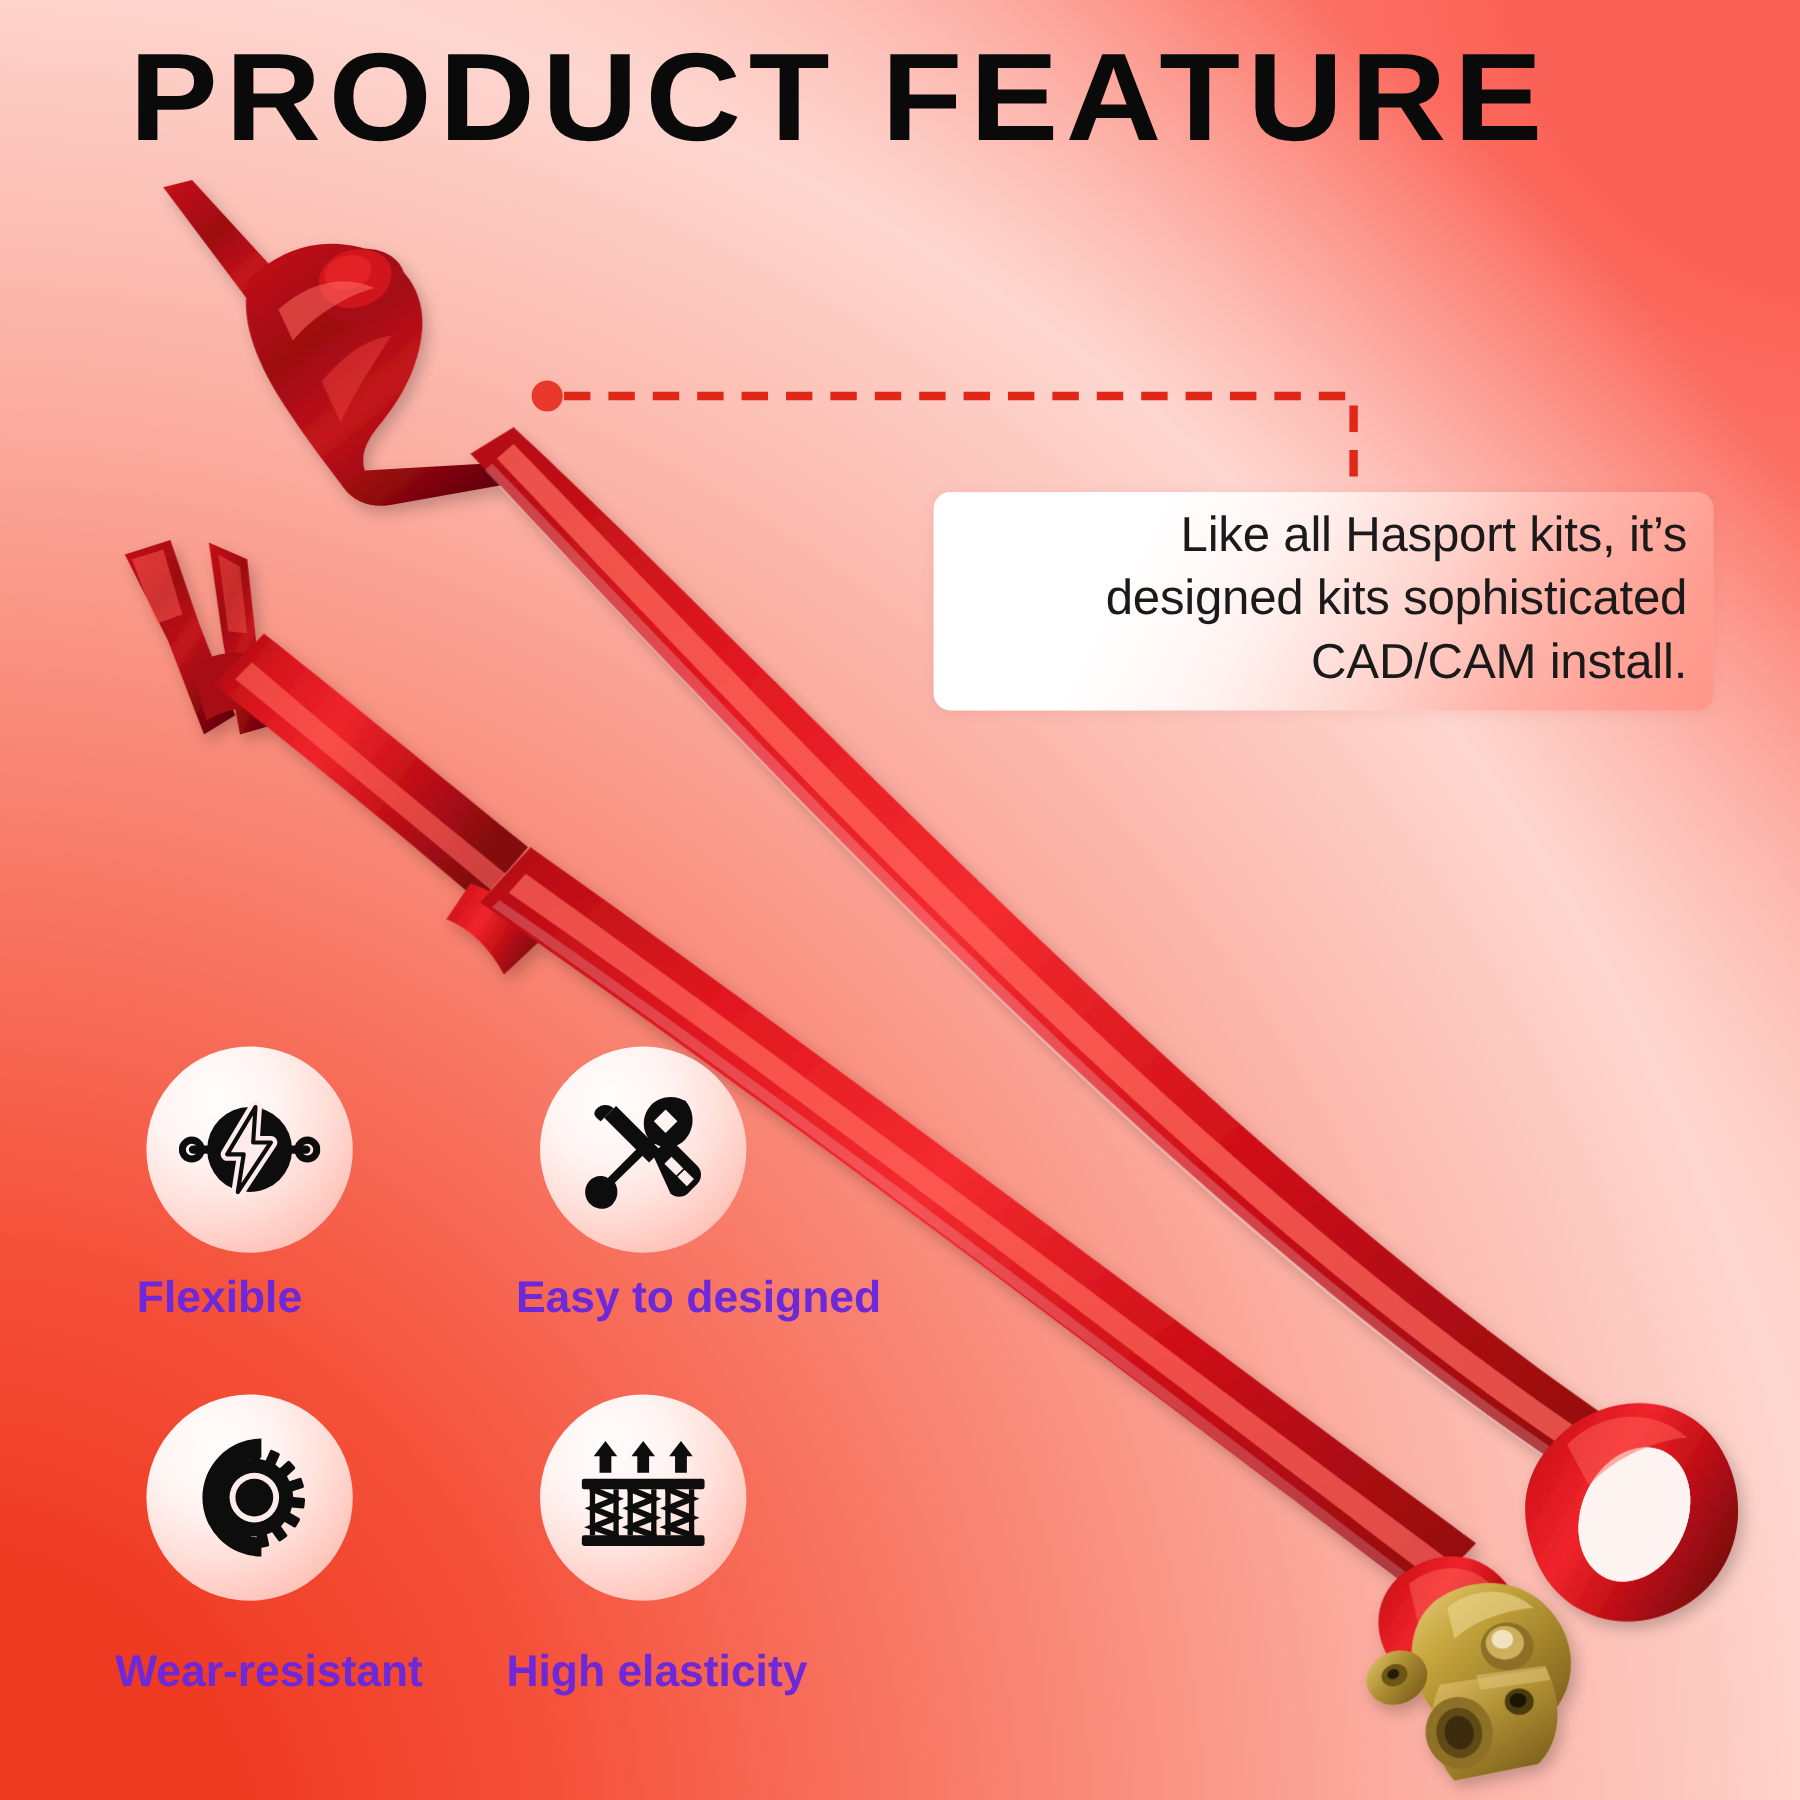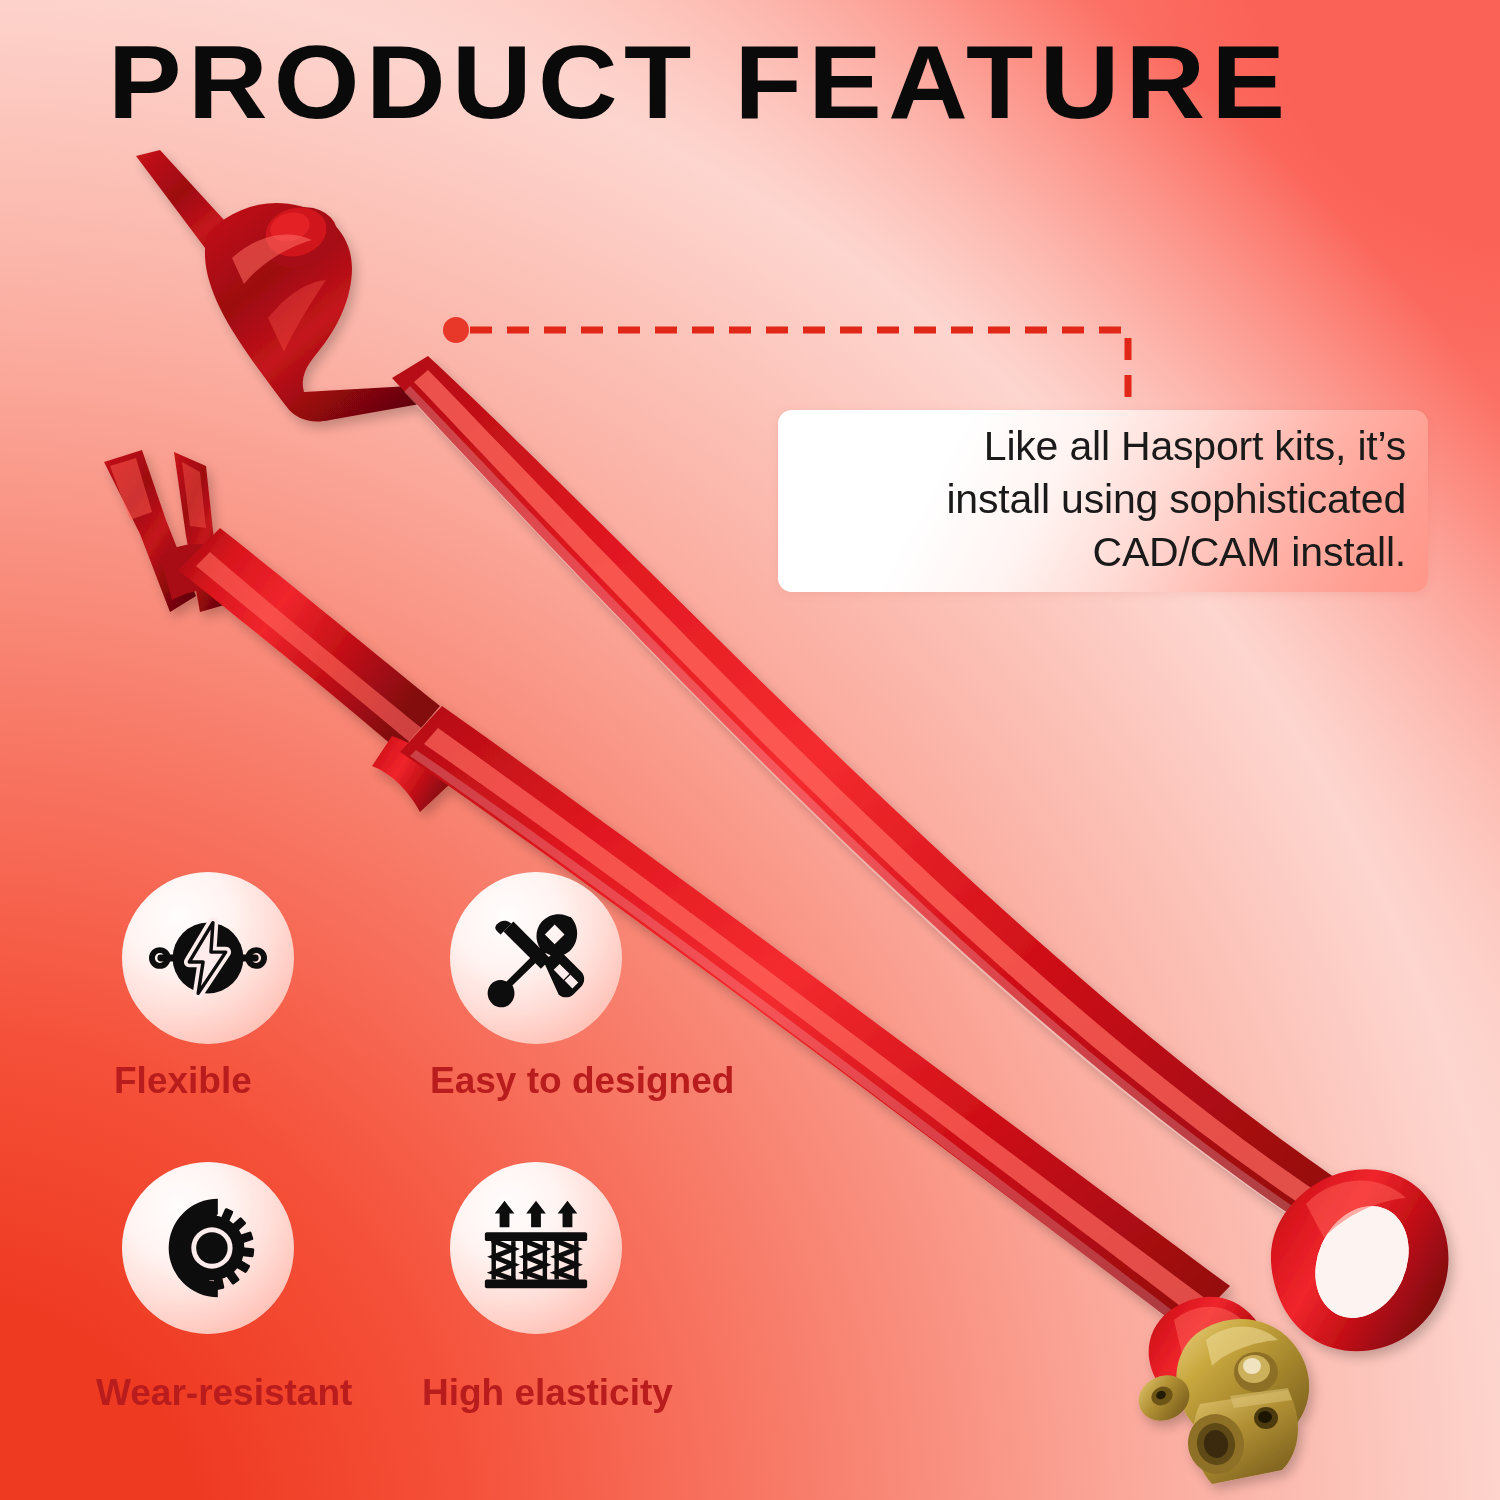--- a/index.html
+++ b/index.html
@@ -64,21 +64,21 @@
     background:
       linear-gradient(118deg,
         #ffffff 0%,
         #ffffff 26%,
         #fff4f2 42%,
         #ffd9d3 58%,
         #ffb6ac 74%,
         #ff9e92 90%,
         #ff978a 100%);
     box-shadow:0 2px 10px rgba(190,90,80,0.13);
-    display:flex; align-items:center; justify-content:flex-end;
+    display:flex; align-items:flex-end; justify-content:flex-end;
     padding:10px 22px 14px 26px;
   }
   #callout-text {
     text-align:right;
     font-size:41px;
     line-height:53px;
     color:#1a1a1a;
     font-weight:400;
     font-family:"Liberation Sans", sans-serif;
     letter-spacing:-0.2px;
@@ -103,21 +103,21 @@
     background:radial-gradient(circle at 33% 26%, #fffdfd 0%, #fff4f2 30%, #ffded8 55%, #ffc4ba 78%, #ffb3a7 100%);
     display:flex; align-items:center; justify-content:center;
   }
   .feature.f2 .feat-badge, .feature.f4 .feat-badge { left:28px; }
   .feat-label {
     position:absolute; left:0; top:186px;
     width:318px;
     font-size:37px;
     line-height:46px;
     font-weight:700;
-    color:#b91c1c;
+    color:#6d28d9;
     text-align:center;
     font-family:"Liberation Sans", sans-serif;
     white-space:nowrap;
   }
   .feature.f1 .feat-label { text-align:left; padding-left:18px; }
   .feature.f2 .feat-label { text-align:left; padding-left:8px; }
   .feature.f3 .feat-label { text-align:left; padding-left:0px; }
   .feature.f4 .feat-label { text-align:left; padding-left:0px; }
   .feature.f3 .feat-label, .feature.f4 .feat-label { top:208px; }
   .feat-icon { width:118px; height:118px; display:block; }
@@ -288,21 +288,21 @@
   </svg>
 
   <svg id="leader" width="1500" height="1500" viewBox="0 0 1500 1500">
     <circle cx="456" cy="330" r="13" fill="#e8382a"></circle>
     <path d="M470,330 L1128,330 L1128,412" stroke="#e02718" stroke-width="7" fill="none" stroke-dasharray="22 15" stroke-linecap="butt"></path>
   </svg>
 
   <div id="callout">
     <div id="callout-text">
       <span>Like all Hasport kits, it’s</span><br>
-      <span>install using sophisticated</span><br>
+      <span>designed kits sophisticated</span><br>
       <span>CAD/CAM install.</span>
     </div>
   </div>
 
   <div id="features">
 
     <div class="feature f1">
       <div class="feat-badge">
         <svg class="feat-icon" viewBox="0 0 120 120">
           <circle cx="60" cy="60" r="36" fill="#0d0d0d"></circle>

